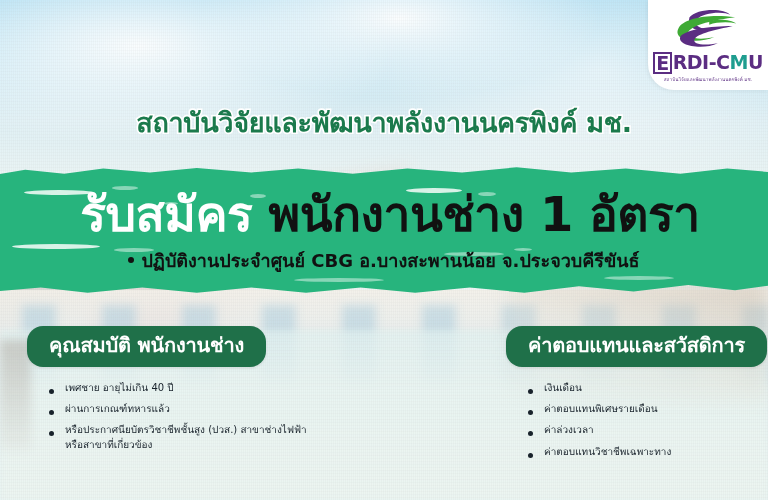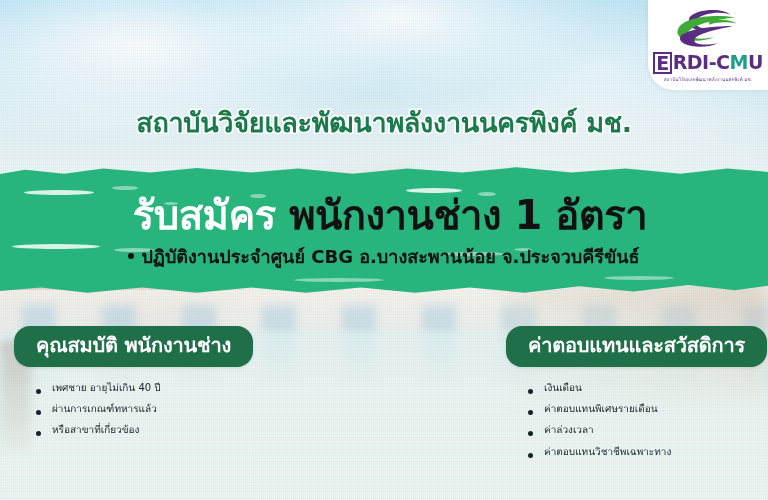--- a/index.html
+++ b/index.html
@@ -212,21 +212,21 @@
     z-index: 2;
     display: flex;
     flex-direction: column;
     align-items: center;
     justify-content: center;
     padding-top: 4px;
   }
   .banner-headline {
     font-family: "DejaVu Sans", "Liberation Sans", sans-serif;
     font-weight: bold;
-    font-size: 40px;
+    font-size: 48px;
     line-height: 1.05;
     letter-spacing: -0.5px;
     white-space: nowrap;
     margin-left: 12px;
   }
   .headline-white { color: #ffffff; }
   .headline-black { color: #111111; }
   .banner-subline {
     margin-top: 6px;
     font-family: "DejaVu Sans", "Liberation Sans", sans-serif;
@@ -252,21 +252,21 @@
     top: 326px;
     width: 768px;
     height: 174px;
     display: flex;
     z-index: 5;
   }
   .col {
     box-sizing: border-box;
     height: 100%;
   }
-  .col-left  { width: 492px; padding-left: 14px; }
+  .col-left  { width: 492px; padding-left: 27px; }
   .col-right { width: 276px; padding-left: 14px; }
 
   .pill {
     display: inline-block;
     background: #1f7049;
     color: #ffffff;
     border-radius: 16px;
     padding: 8px 22px 10px 22px;
     font-family: "DejaVu Sans", "Liberation Sans", sans-serif;
     font-weight: bold;
@@ -373,20 +373,21 @@
     <div class="col col-left">
       <div class="pill">คุณสมบัติ พนักงานช่าง</div>
       <ul class="bullets">
         <li>
           <span class="sub-line">เพศชาย อายุไม่เกิน 40 ปี</span>
         </li>
         <li>
           <span class="sub-line">ผ่านการเกณฑ์ทหารแล้ว</span>
         </li>
         <li>
+          <span class="sub-line">หรือประกาศนียบัตรวิชาชีพชั้นสูง (ปวส.) สาขาช่างไฟฟ้า</span>
           <span class="sub-line">หรือสาขาที่เกี่ยวข้อง</span>
         </li>
       </ul>
     </div>
 
     <div class="col col-right">
       <div class="pill">ค่าตอบแทนและสวัสดิการ</div>
       <ul class="bullets">
         <li>
           <span class="sub-line">เงินเดือน</span>

